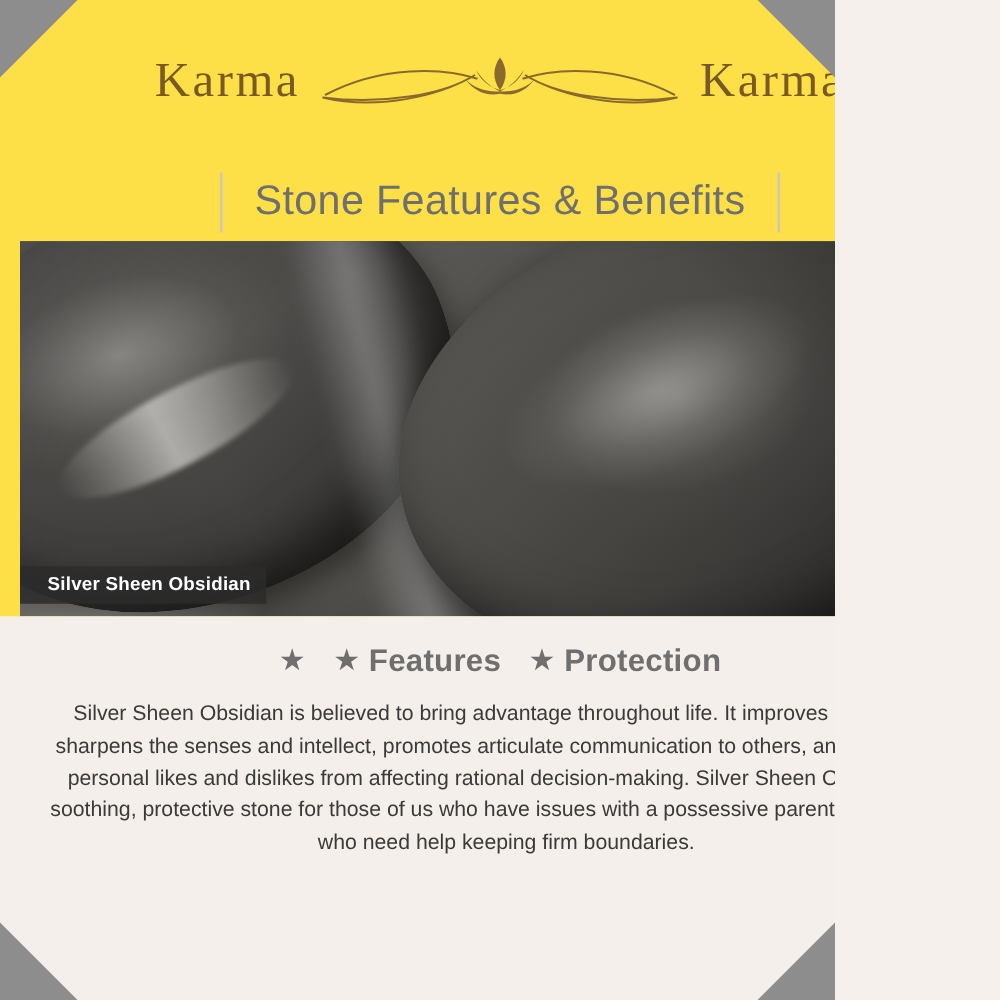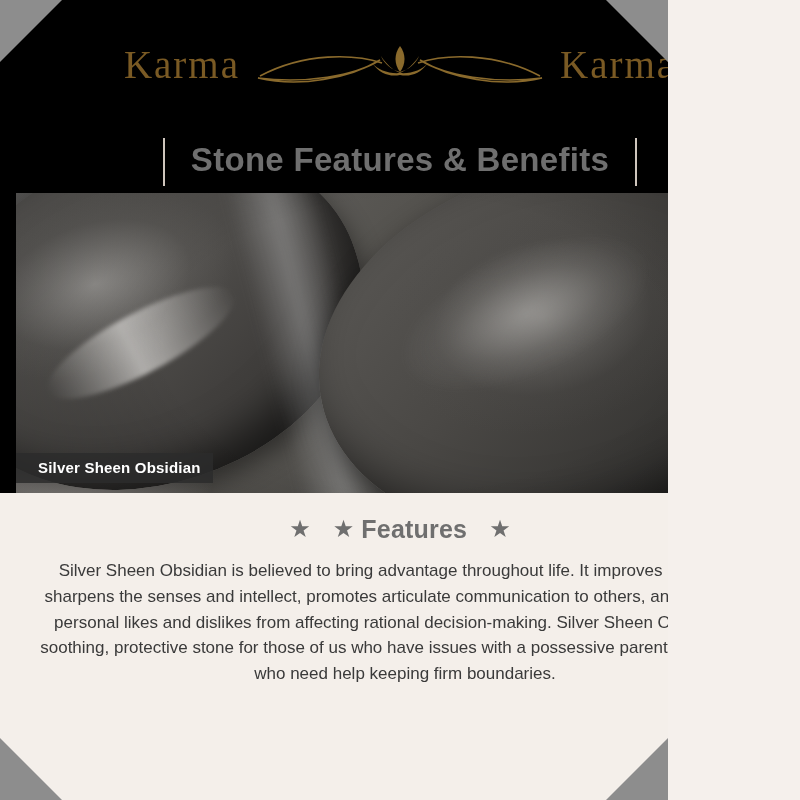--- a/index.html
+++ b/index.html
@@ -11,21 +11,21 @@
     height: 800px;
     font-family: "Liberation Sans", sans-serif;
     background: #f5f0ec;
     overflow: hidden;
   }
 
   .page {
     position: relative;
     width: 668px;
     height: 800px;
-    background: #000000;
+    background: #fde047;
     overflow: hidden;
   }
 
   
   .corner {
     position: absolute;
     width: 0;
     height: 0;
     z-index: 40;
   }
@@ -94,21 +94,21 @@
     align-items: center;
     justify-content: center;
   }
   .title-box {
     border-left: 2px solid #cfc6bd;
     border-right: 2px solid #cfc6bd;
     padding: 2px 26px 6px 26px;
   }
   .title-text {
     font-family: "Liberation Sans", sans-serif;
-    font-weight: bold;
+    font-weight: normal;
     font-size: 33px;
     color: #6f6f6f;
     letter-spacing: 0.3px;
     line-height: 1.2;
   }
 
   
   .photo {
     position: absolute;
     top: 193px; left: 0;
@@ -296,18 +296,19 @@
     <div class="benefits">
       <div class="benefit">
         <span class="star">★</span>
       </div>
       <div class="benefit">
         <span class="star">★</span>
         <span class="benefit-label">Features</span>
       </div>
       <div class="benefit">
         <span class="star">★</span>
+        <span class="benefit-label">Protection</span>
       </div>
     </div>
     <div class="body-text">Silver Sheen Obsidian is believed to bring advantage throughout life. It improves perception, sharpens the senses and intellect, promotes articulate communication to others, and helps keep personal likes and dislikes from affecting rational decision-making. Silver Sheen Obsidian is a soothing, protective stone for those of us who have issues with a possessive parent or partner, or who need help keeping firm boundaries.</div>
   </div>
 
 </div>
 
 </body></html>

